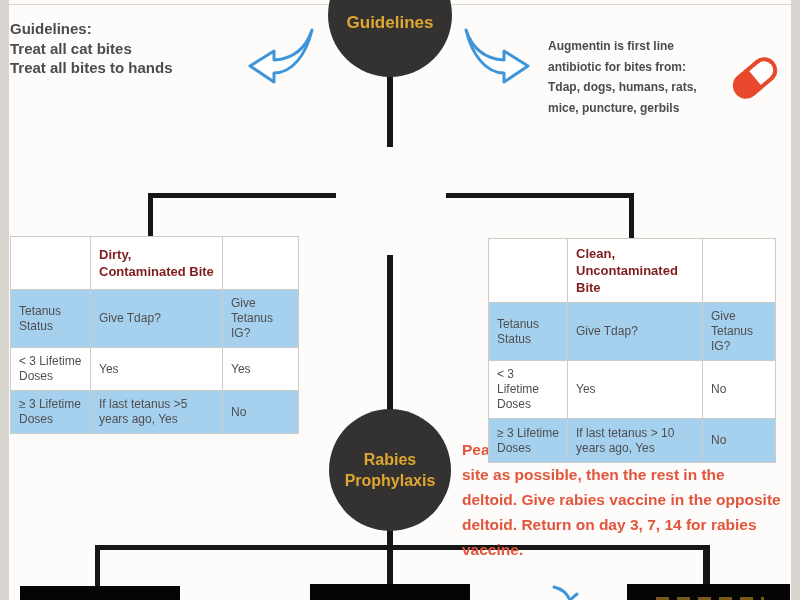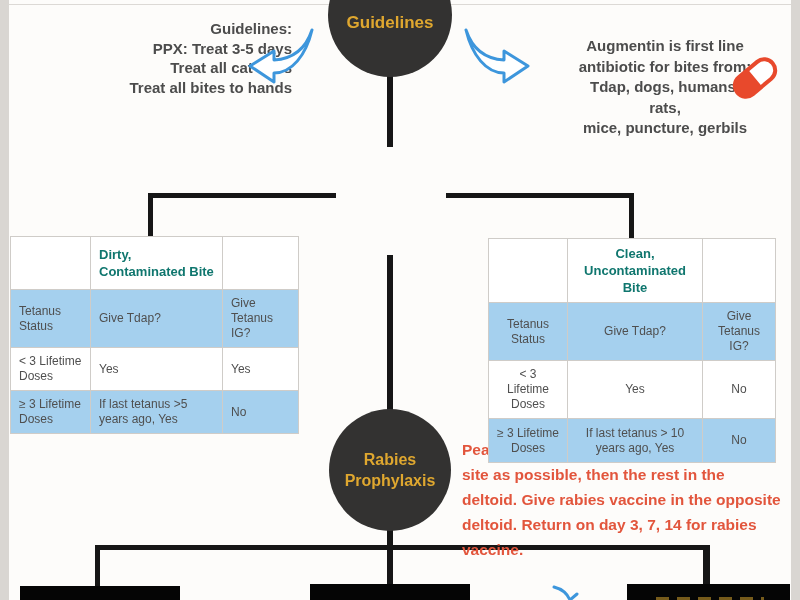--- a/index.html
+++ b/index.html
@@ -17,32 +17,32 @@
     position:absolute;border-radius:50%;background:#333231;
     display:flex;align-items:center;justify-content:center;
     text-align:center;color:#dfa72f;font-weight:bold;
   }
   .node-antibiotics{left:328px;top:-47px;width:124px;height:124px;font-size:17px;
     align-items:flex-end;padding-bottom:44px;box-sizing:border-box;}
   .node-tetanus{left:332px;top:142px;width:116px;height:116px;font-size:17px;}
   .node-rabies{left:329px;top:409px;width:122px;height:122px;font-size:16px;line-height:21px;}
 
   .textblock{position:absolute;color:#4c4c4c;font-weight:bold;}
-  .guidelines{left:10px;top:19px;width:250px;text-align:right;font-size:15px;line-height:19.5px;margin-left:32px;}
-  .augmentin{left:576px;top:36px;width:178px;text-align:center;font-size:15px;line-height:20.5px;}
+  .guidelines{left:10px;top:19px;width:250px;text-align:left;font-size:15px;line-height:19.5px;}
+  .augmentin{left:548px;top:36px;width:178px;text-align:left;font-size:12px;line-height:20.5px;}
   .pearl{left:462px;top:437px;width:322px;font-size:15.5px;line-height:25px;color:#e2553c;text-align:left;}
 
   .bite-table{position:absolute;border-collapse:collapse;table-layout:fixed;
     background:#fff;font-size:12px;color:#4f4f4f;}
   .bite-table td{border:1px solid #cfccc8;padding:6px 8px;vertical-align:middle;
     line-height:15px;overflow:hidden;}
-  .bite-table .title-cell{color:#0f766e;font-weight:bold;font-size:13px;line-height:17px;}
+  .bite-table .title-cell{color:#7f1d1d;font-weight:bold;font-size:13px;line-height:17px;}
   .bite-table tr.blue td{background:#a5d0ee;}
   .t-dirty{left:10px;top:236px;width:288px;}
-  .t-clean{left:488px;top:238px;width:287px;text-align:center;}
+  .t-clean{left:488px;top:238px;width:287px;}
 
   .bbox{position:absolute;background:#050505;}
   .gold-sliver{position:absolute;left:18%;bottom:0;width:66%;height:3px;opacity:.85;
     background:repeating-linear-gradient(90deg,#8a6a1f 0 13px,transparent 13px 21px);}
 
   .icon-abs{position:absolute;}
 </style>
 </head>
 <body>
 
@@ -68,21 +68,20 @@
   </div>
   <div class="node node-rabies">
     <span>
       <span>Rabies</span><br>
       <span>Prophylaxis</span>
     </span>
   </div>
 
   <div class="textblock guidelines">
     <div>Guidelines:</div>
-    <div>PPX: Treat 3-5 days</div>
     <div>Treat all cat bites</div>
     <div>Treat all bites to hands</div>
   </div>
 
   <div class="textblock augmentin">
     <div>Augmentin is first line</div>
     <div>antibiotic for bites from:</div>
     <div>Tdap, dogs, humans, rats,</div>
     <div>mice, puncture, gerbils</div>
   </div>

